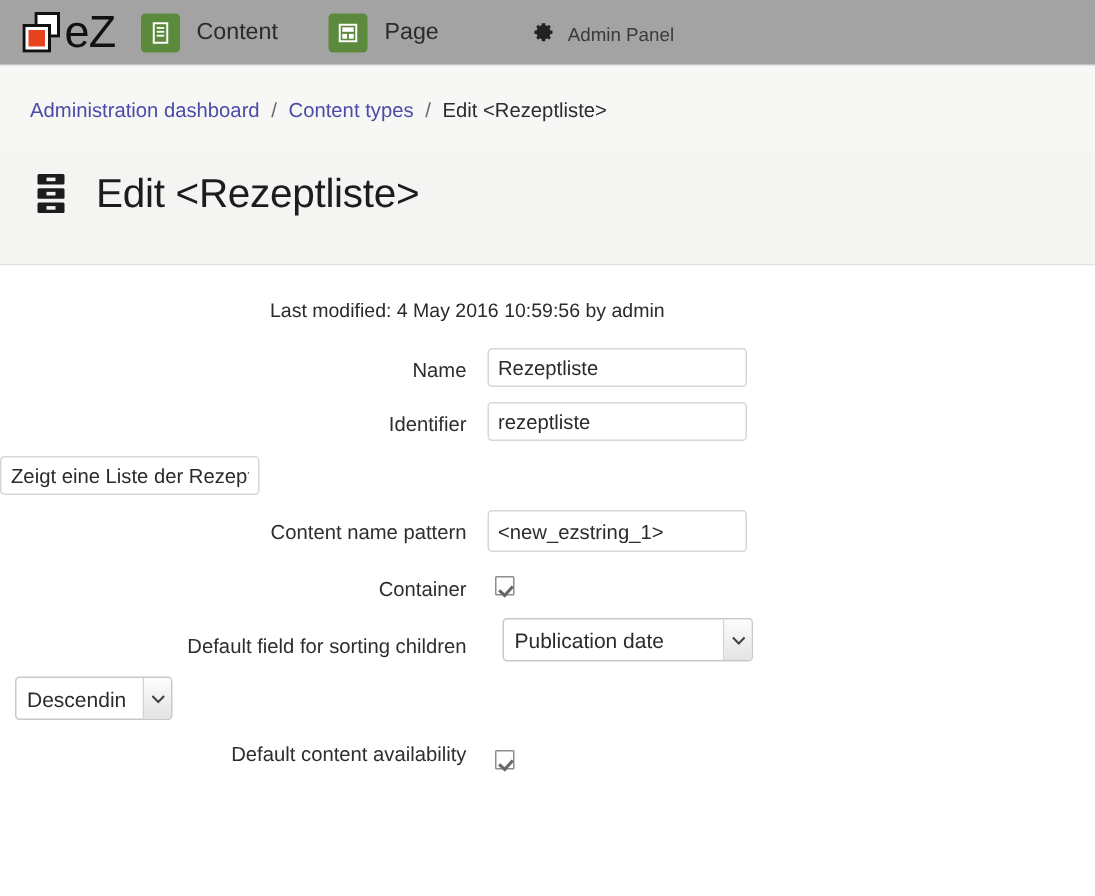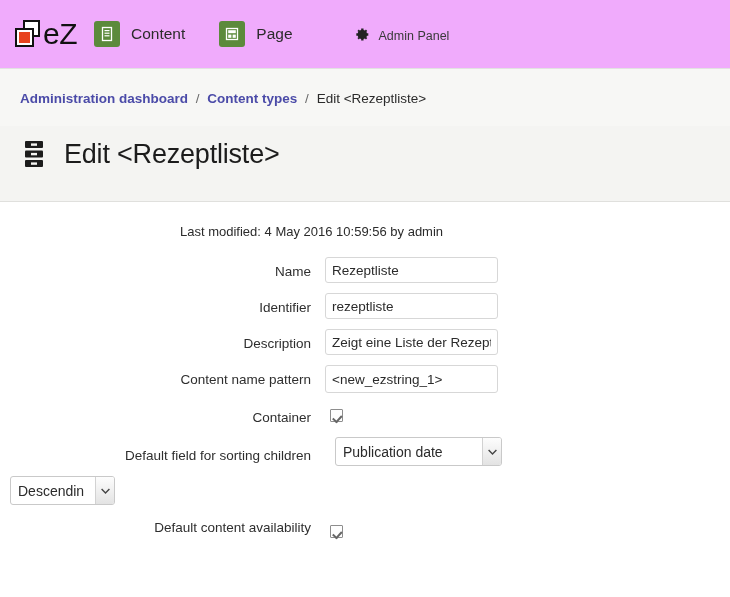--- a/index.html
+++ b/index.html
@@ -8,22 +8,22 @@
     width: 730px;
     height: 597px;
     overflow: hidden;
     background: #ffffff;
     font-family: "Liberation Sans", sans-serif;
     -webkit-font-smoothing: antialiased;
   }
 
   
   .topbar {
-    height: 69px;
-    background: #f0abfc;
+    height: 44px;
+    background: #a3a3a3;
     border-bottom: 1px solid #e2e2e2;
     display: flex;
     align-items: center;
     padding: 0 14px;
     position: relative;
   }
   .logo {
     width: 62px;
     height: 34px;
     position: relative;
@@ -91,21 +91,21 @@
   }
   .gear { width: 17px; height: 17px; flex: none; }
   .admin-label { font-size: 12.5px; color: #3a3a3a; }
 
   
   .crumb-band {
     background: #f7f7f5;
     padding: 22px 0 20px 20px;
     font-size: 13.5px;
   }
-  .crumb-link { color: #4b4ba8; text-decoration: none; cursor: pointer; font-weight: bold; }
+  .crumb-link { color: #4b4ba8; text-decoration: none; cursor: pointer; }
   .crumb-sep { color: #6a6a6a; margin: 0 4px; }
   .crumb-current { color: #2b2b2b; }
 
   
   .title-band {
     background: #f4f4f2;
     border-bottom: 1px solid #e0e0dd;
     padding: 4px 0 22px 20px;
     display: flex;
     align-items: center;
@@ -299,21 +299,20 @@
   </div>
 
   <div class="row">
     <div class="row-label">Identifier</div>
     <div class="row-field">
       <input class="txt" type="text" value="rezeptliste" style="">
     </div>
   </div>
 
   <div class="row">
-    <div class="row-label">Description</div>
     <div class="row-field">
       <input class="txt" type="text" value="Zeigt eine Liste der Rezepte" style="">
     </div>
   </div>
 
   <div class="row">
     <div class="row-label">Content name pattern</div>
     <div class="row-field">
       <input class="txt tall" type="text" value="&lt;new_ezstring_1&gt;" style="">
     </div>

